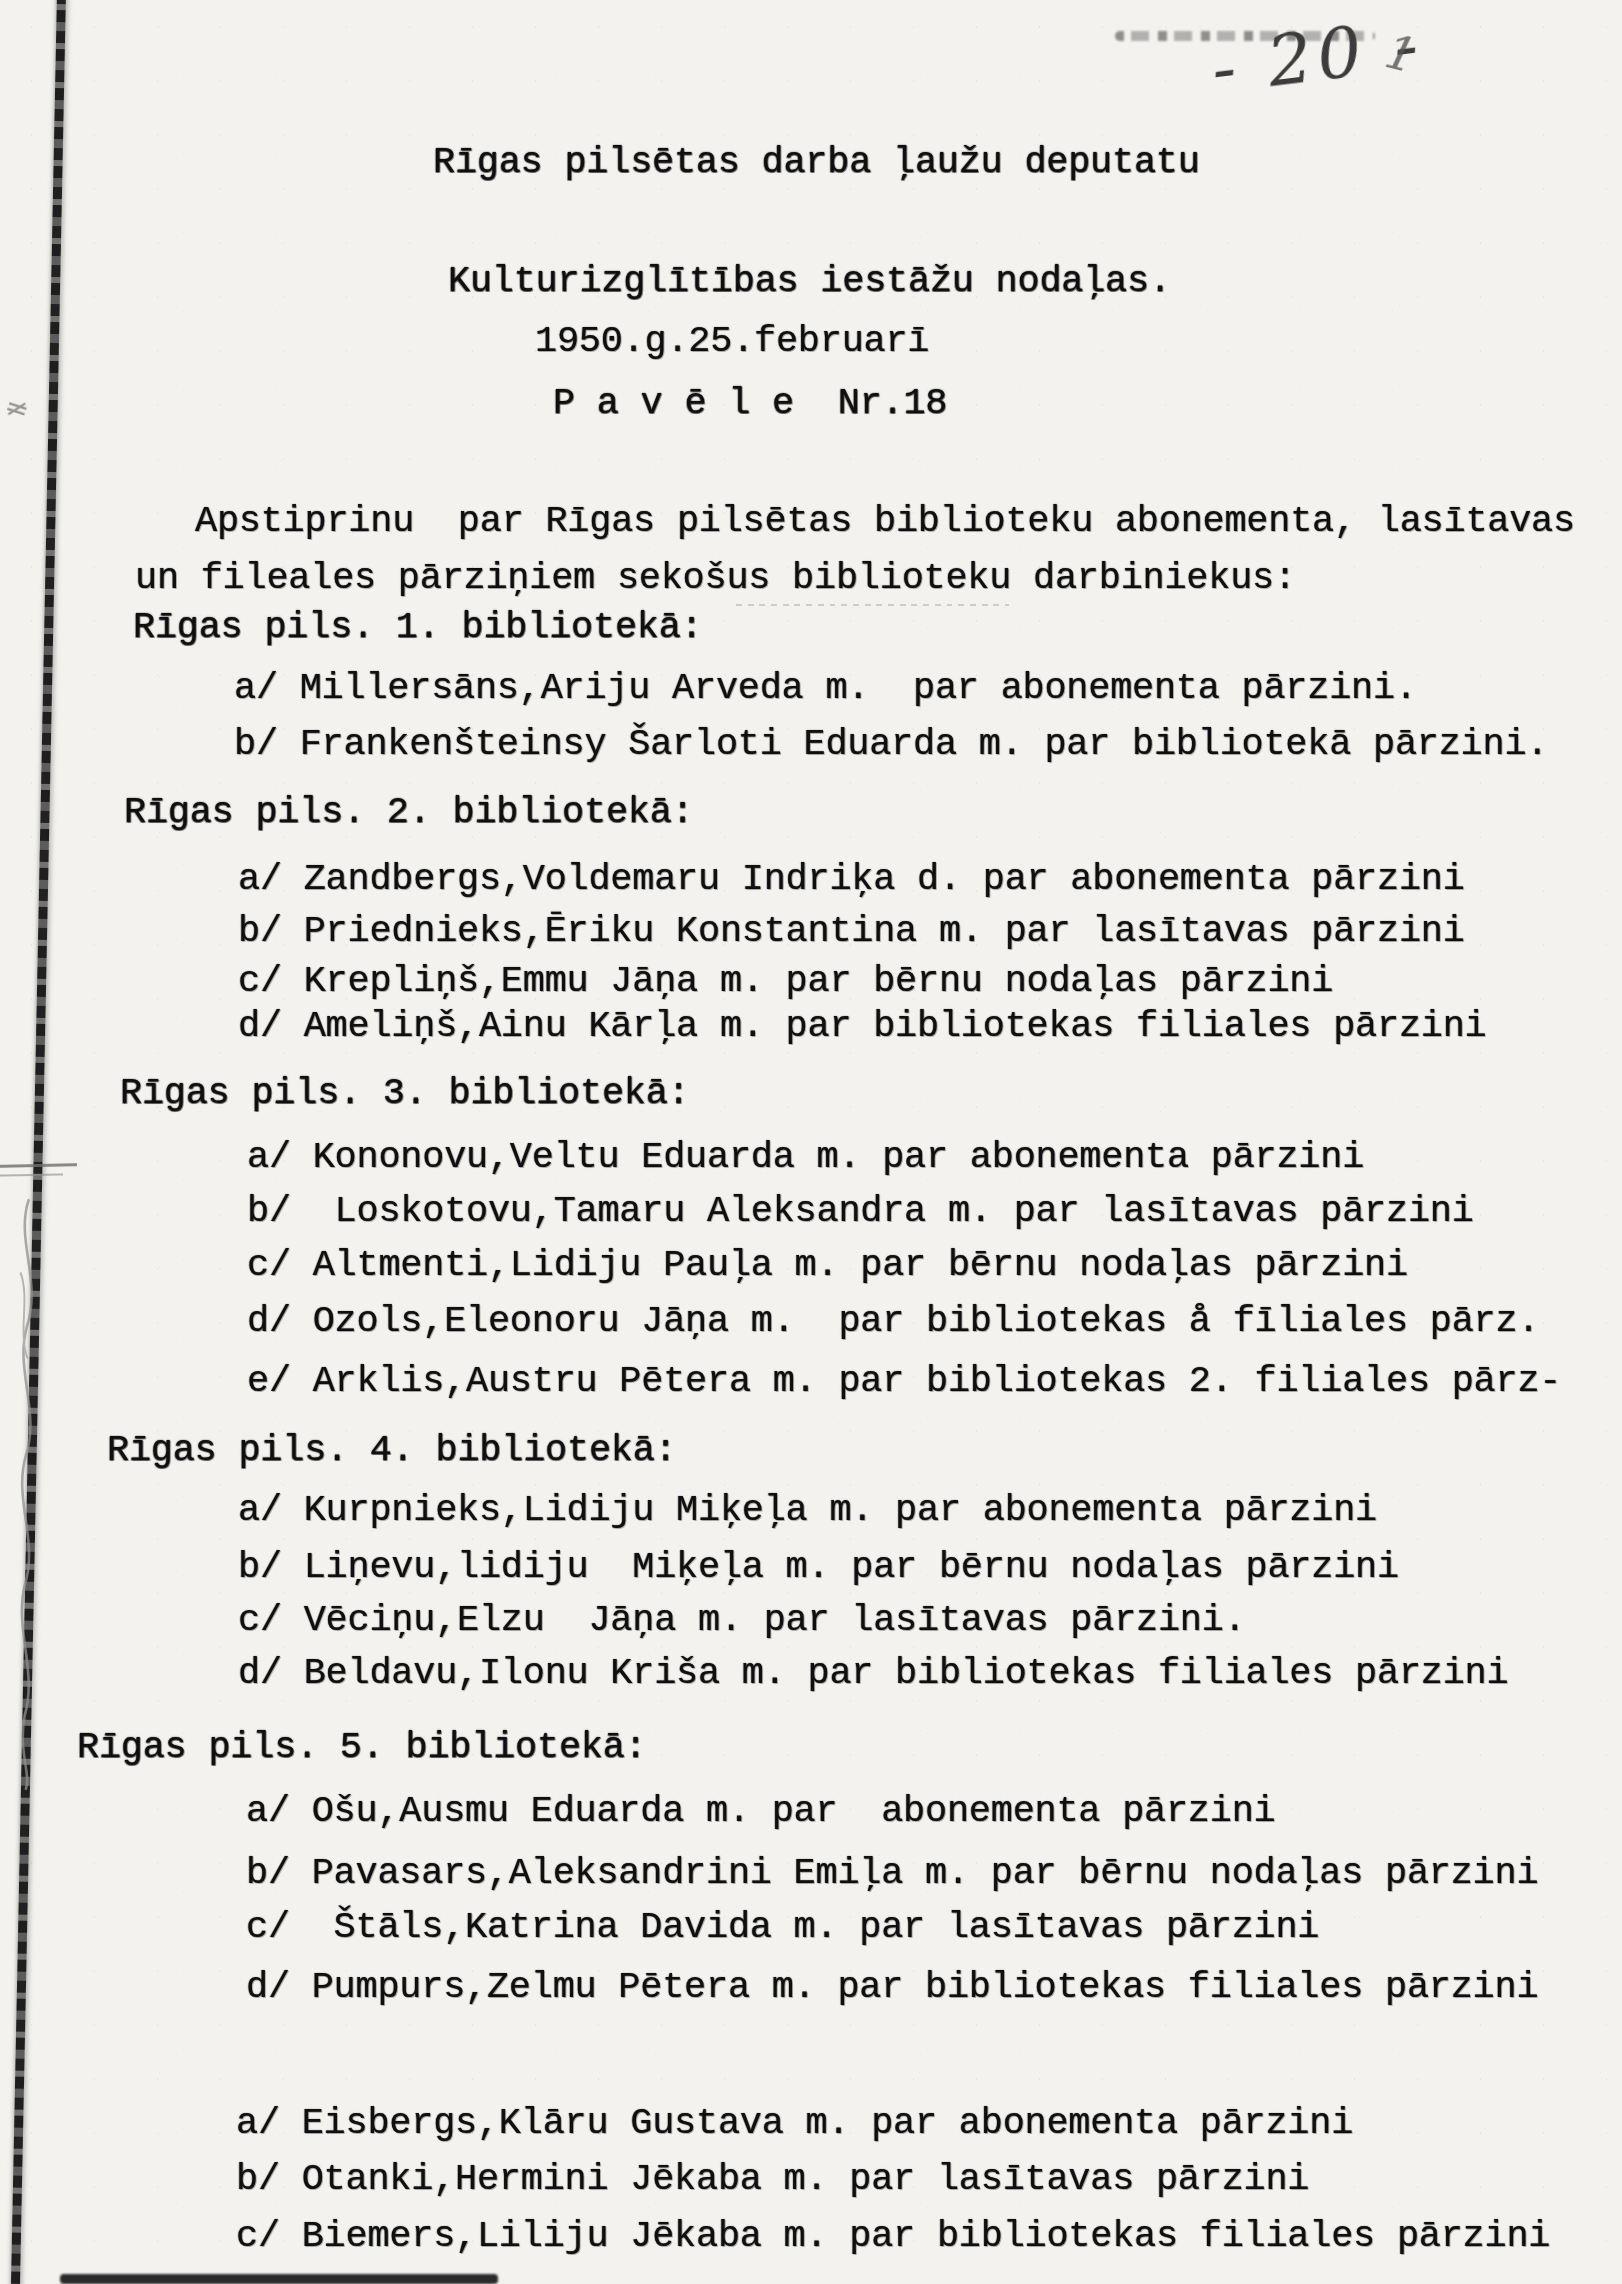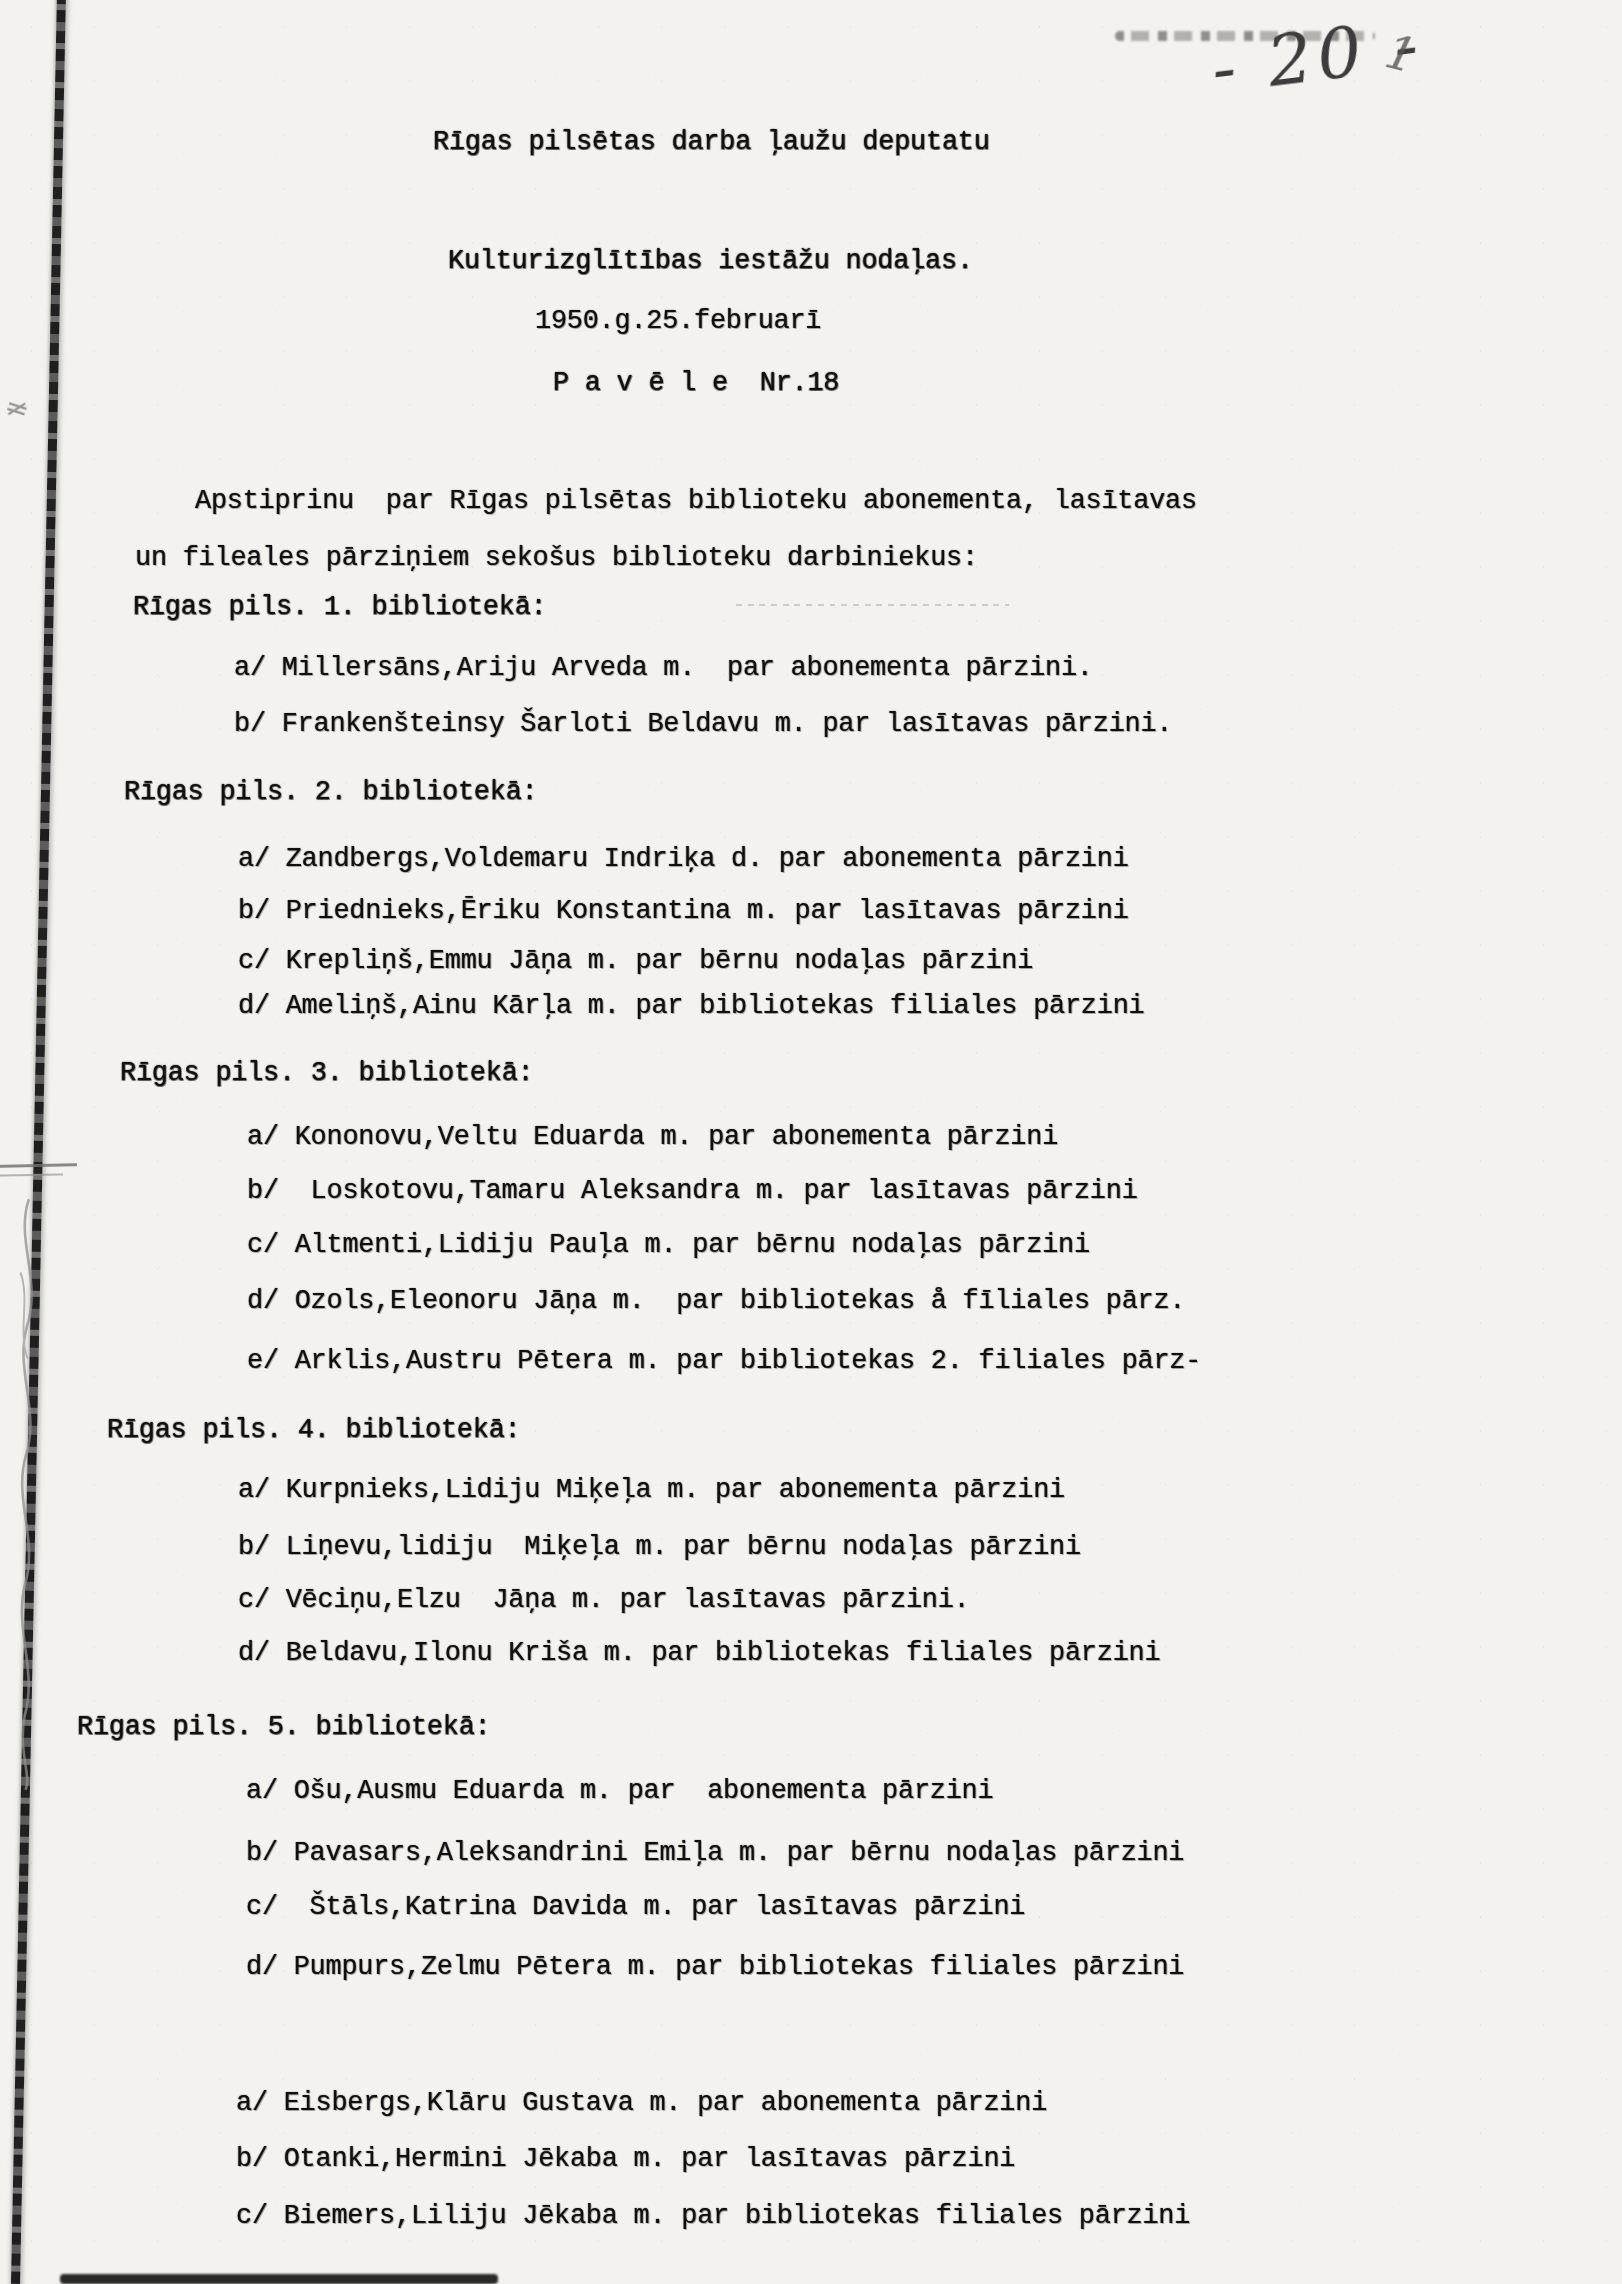--- a/index.html
+++ b/index.html
@@ -23,23 +23,24 @@
     background:repeating-linear-gradient(180deg,
       rgba(22,22,22,.95) 0 11.7px, rgba(70,70,70,.75) 11.7px 17.6px,
       rgba(12,12,12,.92) 17.6px 30px, rgba(55,55,55,.8) 30px 39px);
     box-shadow:2.6px 0 4.6px rgba(90,90,90,.35), -2px 0 3.3px rgba(100,100,100,.3);
     filter:blur(0.7px);
   }
   
   .typed{position:absolute;inset:0;filter:blur(0.3px) contrast(1.12);}
   .tl{
     position:absolute;
-    font-size:27px;line-height:40px;letter-spacing:-0.3px;
+    font-size:37px;line-height:40px;letter-spacing:-0.3px;
     color:#1b1b1b;white-space:pre;
     text-shadow:0 0 1.3px rgba(25,25,25,.6), 1px 0.7px 0 rgba(40,40,40,.28), -0.7px 0.3px 0 rgba(40,40,40,.2);
+    margin-top:20px;
   }
   .hd{text-shadow:0 0 1.6px rgba(15,15,15,.75), 1px 0.7px 0 rgba(30,30,30,.4), -0.7px 0.7px 0 rgba(30,30,30,.3);}
   
   .handnum{
     position:absolute;left:1211px;top:11.7px;width:273px;
     font-family:"DejaVu Serif", serif;font-style:italic;
     font-size:70px;color:#3c3c3c;transform:rotate(-7deg);
     letter-spacing:5.2px;filter:blur(0.3px);white-space:pre;
   }
   .cornermark{
@@ -108,21 +109,21 @@
     <div class="tl hd" style="left:433px;top:122px">Rīgas pilsētas darba ļaužu deputatu</div>
     <div class="tl hd" style="left:448px;top:241px">Kulturizglītības iestāžu nodaļas.</div>
     <div class="tl" style="left:535px;top:301px">1950.g.25.februarī</div>
     <div class="tl hd" style="left:553px;top:363px">P a v ē l e  Nr.18</div>
 
     <div class="tl" style="left:195px;top:481px">Apstiprinu  par Rīgas pilsētas biblioteku abonementa, lasītavas</div>
     <div class="tl" style="left:135px;top:538px">un fileales pārziņiem sekošus biblioteku darbiniekus:</div>
 
     <div class="tl hd" style="left:133px;top:587px">Rīgas pils. 1. bibliotekā:</div>
     <div class="tl" style="left:234px;top:648px">a/ Millersāns,Ariju Arveda m.  par abonementa pārzini.</div>
-    <div class="tl" style="left:234px;top:704px">b/ Frankenšteinsy Šarloti Beldavu m. par lasītavas pārzini.</div>
+    <div class="tl" style="left:234px;top:704px">b/ Frankenšteinsy Šarloti Eduarda m. par bibliotekā pārzini.</div>
 
     <div class="tl hd" style="left:124px;top:772px">Rīgas pils. 2. bibliotekā:</div>
     <div class="tl" style="left:238px;top:839px">a/ Zandbergs,Voldemaru Indriķa d. par abonementa pārzini</div>
     <div class="tl" style="left:238px;top:891px">b/ Priednieks,Ēriku Konstantina m. par lasītavas pārzini</div>
     <div class="tl" style="left:238px;top:941px">c/ Krepliņš,Emmu Jāņa m. par bērnu nodaļas pārzini</div>
     <div class="tl" style="left:238px;top:986px">d/ Ameliņš,Ainu Kārļa m. par bibliotekas filiales pārzini</div>
 
     <div class="tl hd" style="left:120px;top:1053px">Rīgas pils. 3. bibliotekā:</div>
     <div class="tl" style="left:247px;top:1117px">a/ Kononovu,Veltu Eduarda m. par abonementa pārzini</div>
     <div class="tl" style="left:247px;top:1171px">b/  Loskotovu,Tamaru Aleksandra m. par lasītavas pārzini</div>

